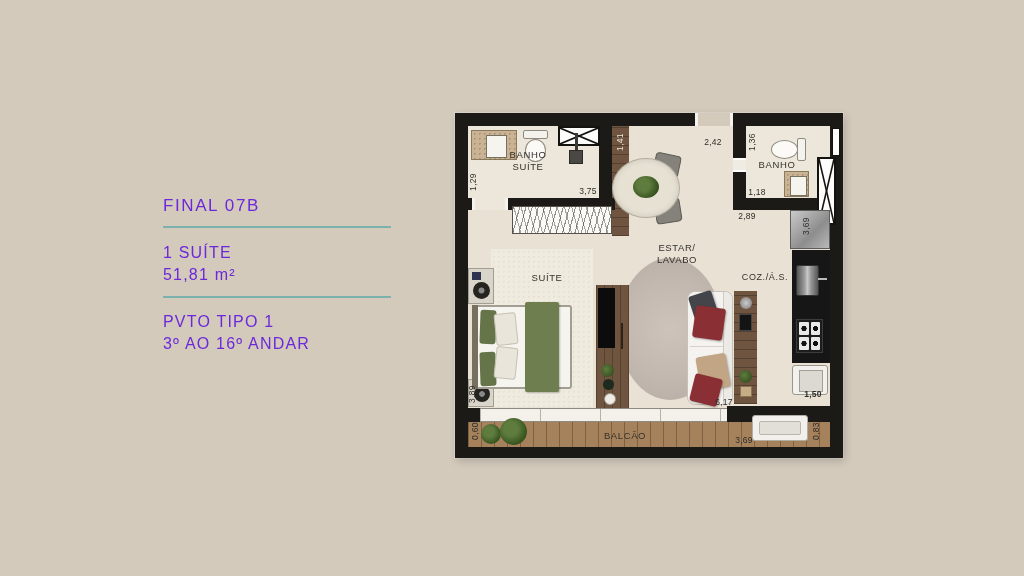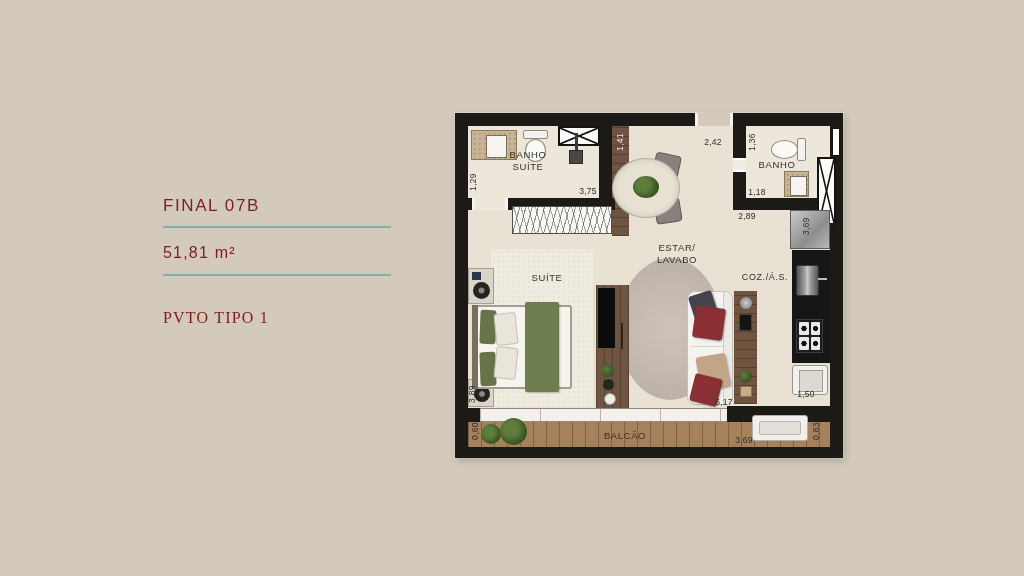--- a/index.html
+++ b/index.html
@@ -2,25 +2,25 @@
 <html><head>
 <meta charset="utf-8">
 <style>
   html,body{margin:0;padding:0;}
   body{
     width:1024px;height:576px;position:relative;overflow:hidden;
     background:#d3cabc;
     font-family:"Liberation Sans","DejaVu Sans",sans-serif;
   }
   
-  .info{position:absolute;left:163px;top:196px;width:228px;color:#7f1d1d;}
+  .info{position:absolute;left:163px;top:196px;width:228px;color:#6d28d9;}
   .info .title{font-size:17px;letter-spacing:1.6px;}
   .info .divider{height:2px;background:#7db1ad;margin:10px 0 0 0;}
   .info .block1{margin-top:14px;font-size:16px;letter-spacing:1.2px;line-height:22px;}
-  .info .block2{margin-top:31px;font-size:16px;letter-spacing:1.2px;line-height:22px;font-family:Liberation Serif, serif;}
+  .info .block2{margin-top:13px;font-size:16px;letter-spacing:1.2px;line-height:22px;}
   
   .plan{position:absolute;left:455px;top:113px;width:388px;height:345px;
         background:#e9e2d4;box-shadow:2px 3px 8px rgba(0,0,0,.18),0 0 0 1px rgba(255,255,255,.25);}
   .abs{position:absolute;}
   .wall{position:absolute;background:#1b1a17;}
   .bathfloor{position:absolute;background:#ece7da;}
   .gap{position:absolute;background:#d3cabc;border-left:3px solid #f5f3ee;border-right:3px solid #f5f3ee;box-sizing:border-box;}
   .gapv{position:absolute;background:#efece4;border-top:2px solid #fff;border-bottom:2px solid #fff;box-sizing:border-box;}
   .win{position:absolute;background:#fdfdfb;border:2px solid #14130f;box-sizing:border-box;}
   .win svg{display:block;width:100%;height:100%;}
@@ -70,25 +70,27 @@
   .tv{background:#0c0c0c;}
   .dot{position:absolute;border-radius:50%;}
 </style>
 </head>
 <body>
 
 <div class="info">
   <div class="title">FINAL 07B</div>
   <div class="divider"></div>
   <div class="block1">
+    <div>1 SUÍTE</div>
     <div>51,81 m²</div>
   </div>
   <div class="divider"></div>
   <div class="block2">
     <div>PVTO TIPO 1</div>
+    <div>3º AO 16º ANDAR</div>
   </div>
 </div>
 
 <div class="plan">
 
   <div class="bathfloor" style="left:13px;top:13px;width:137px;height:74px;"></div>
   <div class="bathfloor" style="left:291px;top:13px;width:84px;height:74px;"></div>
 
   <div class="wood" style="left:157px;top:13px;width:17px;height:110px;"></div>
 
@@ -224,15 +226,15 @@
   <div class="dim" style="left:238px;top:24px;width:40px;">2,42</div>
   <div class="dim dim-v" style="left:280px;top:24px;width:34px;">1,36</div>
   <div class="dim" style="left:284px;top:74px;width:36px;">1,18</div>
   <div class="dim" style="left:274px;top:98px;width:36px;">2,89</div>
   <div class="dim dim-v" style="left:334px;top:108px;width:34px;">3,69</div>
   <div class="dim" style="left:251px;top:284px;width:36px;">6,17</div>
   <div class="dim dim-v" style="left:0px;top:276px;width:34px;">3,89</div>
   <div class="dim dim-v" style="left:5px;top:313px;width:30px;">0,60</div>
   <div class="dim" style="left:271px;top:322px;width:36px;">3,69</div>
   <div class="dim dim-v" style="left:346px;top:313px;width:30px;">0,83</div>
-  <div class="dim" style="left:333px;top:276px;width:36px;">1,50</div>
+  <div class="dim" style="left:340px;top:276px;width:36px;font-weight:bold;">1,50</div>
 
 </div>
 
 </body></html>

